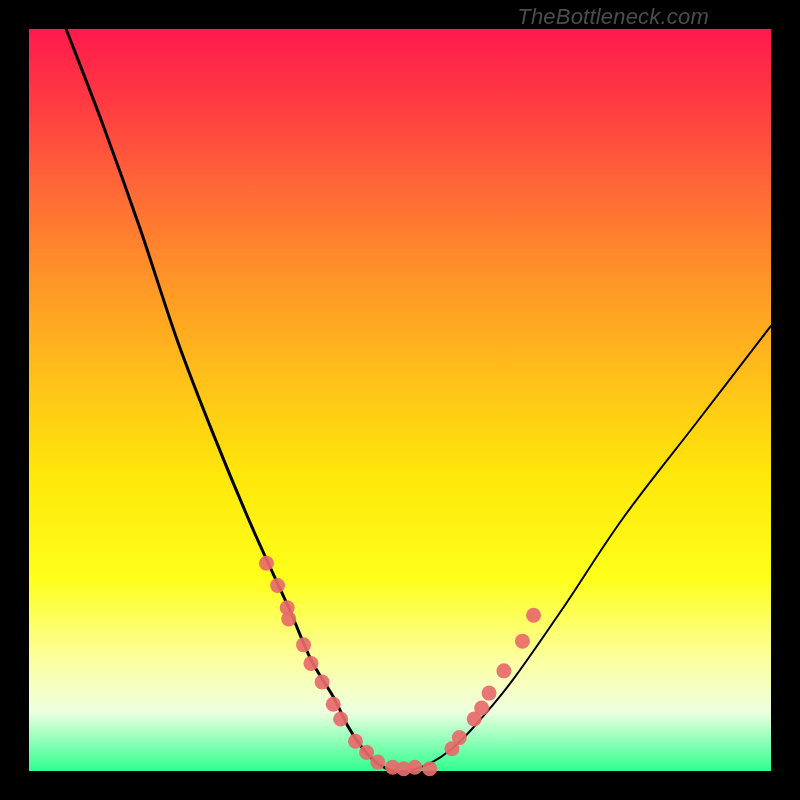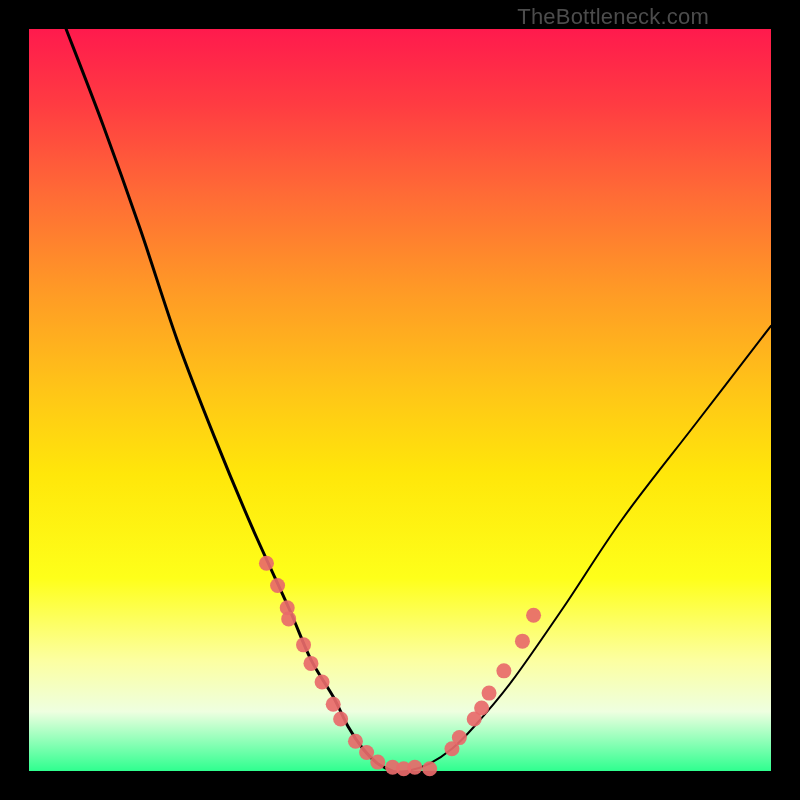--- a/index.html
+++ b/index.html
@@ -9,20 +9,21 @@
     height: 800px;
     overflow: hidden;
     background: #000;
     font-family: Arial, Helvetica, sans-serif;
   }
   .frame {
     position: relative;
     width: 719px;
     height: 800px;
     box-sizing: border-box;
+    font-style: italic;
   }
   .plot {
     position: absolute;
     left: 29px;
     top: 29px;
     width: 742px;
     height: 742px;
     background: linear-gradient(to bottom,
       #ff1a4d 0%,
       #ff3b42 10%,

